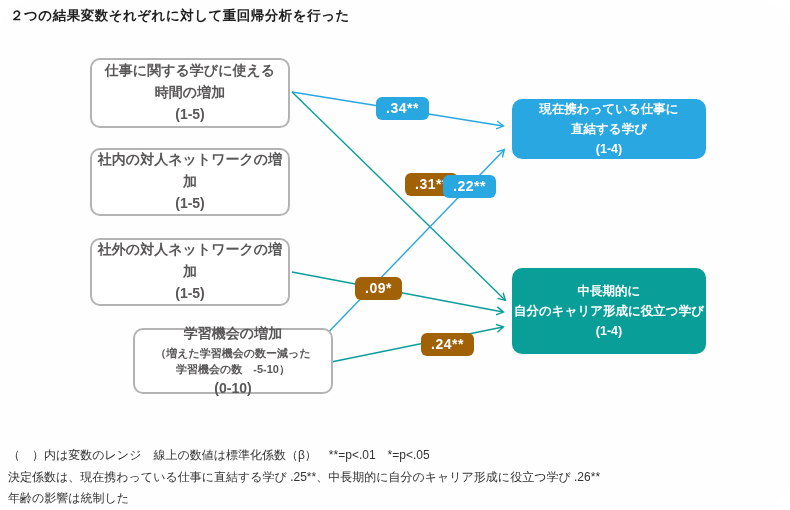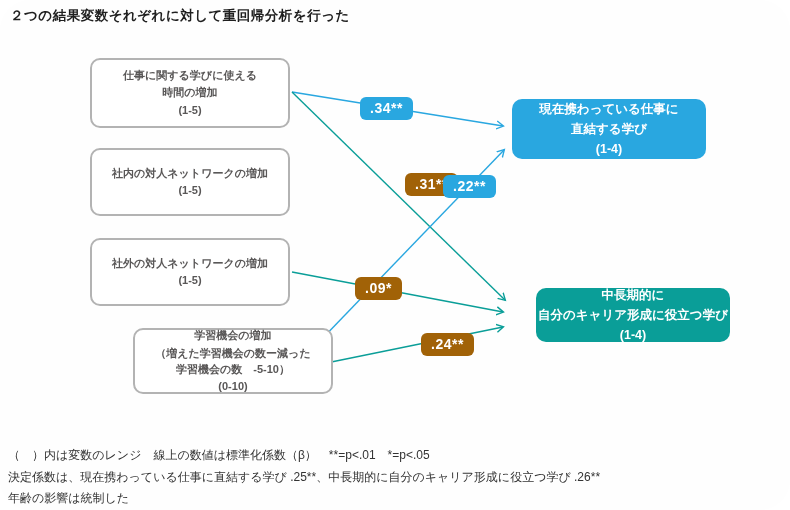--- a/index.html
+++ b/index.html
@@ -2,21 +2,21 @@
 <html><head>
 <meta charset="utf-8">
 <style>
   html,body{margin:0;padding:0;background:#fff;}
   body{font-family:"Liberation Sans","DejaVu Sans",sans-serif;}
   .canvas{position:relative;width:790px;height:510px;background:#fefefe;overflow:hidden;border-radius:30px;}
   .title{position:absolute;left:10px;top:7px;font-size:13.5px;font-weight:bold;color:#1f1f1f;letter-spacing:.5px;}
   .pbox{position:absolute;left:90px;width:200px;border:2px solid #b3b3b3;border-radius:10px;
         background:#fff;display:flex;flex-direction:column;justify-content:center;align-items:center;
         color:#595757;font-weight:600;text-align:center;box-sizing:border-box;}
-  .pbox .ln{font-size:11px;line-height:1.55;}
+  .pbox .ln{font-size:14px;line-height:1.55;}
   .pbox .ln.small{font-size:11px;line-height:1.5;}
   .obox{position:absolute;left:512px;width:194px;border-radius:10px;display:flex;flex-direction:column;
         justify-content:center;align-items:center;color:#fff;font-weight:bold;text-align:center;box-sizing:border-box;}
   .obox .ln{font-size:12.5px;line-height:1.6;}
   .obox.blue{background:#29a7e0;}
   .obox.teal{background:#0a9e98;}
   .coef{position:absolute;color:#fff;font-weight:bold;font-size:14px;border-radius:6px;
         padding:3px 10px 4px 10px;letter-spacing:.5px;}
   .coef.blue{background:#29a7e0;}
   .coef.teal{background:#a16207;margin-left:46px;}
@@ -69,27 +69,27 @@
     <div class="ln small">学習機会の数　-5-10）</div>
     <div class="ln">(0-10)</div>
   </div>
 
   <div class="obox blue" style="top:99px;height:60px;">
     <div class="ln">現在携わっている仕事に</div>
     <div class="ln">直結する学び</div>
     <div class="ln">(1-4)</div>
   </div>
 
-  <div class="obox teal" style="top:288px;height:54px;margin-left:24px;">
+  <div class="obox teal" style="top:268px;height:86px;">
     <div class="ln">中長期的に</div>
     <div class="ln">自分のキャリア形成に役立つ学び</div>
     <div class="ln">(1-4)</div>
   </div>
 
-  <div class="coef blue" style="left:360px;top:97px;">.34**</div>
+  <div class="coef blue" style="left:376px;top:97px;">.34**</div>
   <div class="coef teal" style="left:359px;top:173px;">.31**</div>
   <div class="coef blue" style="left:443px;top:175px;">.22**</div>
   <div class="coef teal" style="left:309px;top:277px;">.09*</div>
   <div class="coef teal" style="left:375px;top:333px;">.24**</div>
 
   <div class="notes">
     <div class="note-line">（　）内は変数のレンジ　線上の数値は標準化係数（β）　**=p&lt;.01　*=p&lt;.05</div>
     <div class="note-line">決定係数は、現在携わっている仕事に直結する学び .25**、中長期的に自分のキャリア形成に役立つ学び .26**</div>
     <div class="note-line">年齢の影響は統制した</div>
   </div>

